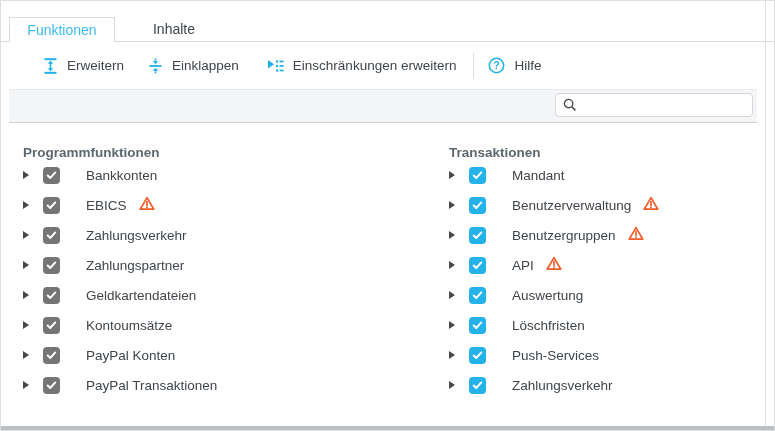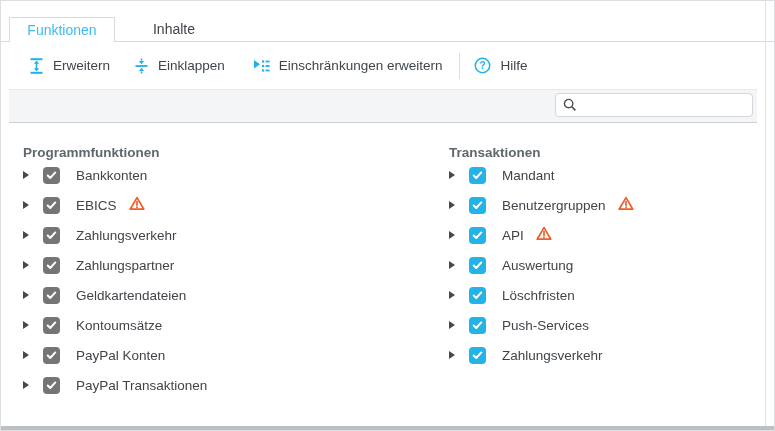--- a/index.html
+++ b/index.html
@@ -20,21 +20,21 @@
     display:flex; align-items:center; justify-content:center;
     font-size:14px; cursor:pointer; user-select:none;margin-top:16px;
   }
   .tab.active {
     margin-left:8px; width:104px;
     border:1px solid #d8dadc; border-bottom:none; margin-bottom:-1px;
     background:#fff; color:#3bbcf0;
   }
   .tab.inactive { width:118px; color:#3f454a; }
   
-  .toolbar { height:47px; display:flex; align-items:center; padding-left:28px; }
+  .toolbar { height:47px; display:flex; align-items:center; padding-left:42px; }
   .tb-btn { display:flex; align-items:center; gap:9px; cursor:pointer; white-space:nowrap; }
   .tb-btn svg { display:block; }
   .m1 { margin-left:24px; } .m2 { margin-left:28px;justify-content:space-between; }
   .tb-sep { width:1px; height:26px; background:#dcdedf; margin:0 14px 0 17px; }
   
   .searchband {
     margin:0 17px 0 8px; height:32px; background:#f4f5f7;
     border-top:1px solid #e7e9eb; border-bottom:1px solid #cfd1d4;
     position:relative;
   }
@@ -56,21 +56,21 @@
   .tree-item { height:30px; display:flex; align-items:center; }
   .expander {
     width:0; height:0; flex:0 0 auto;
     border-top:4.5px solid transparent; border-bottom:4.5px solid transparent;
     border-left:6px solid #46494c; margin-right:14px; cursor:pointer;
   }
   .checkbox {
     width:17px; height:17px; border-radius:4px; flex:0 0 auto;
     display:flex; align-items:center; justify-content:center; cursor:pointer;
   }
-  .item-label { margin-left:16px; }
+  .item-label { margin-left:26px; }
   .warning { margin-left:12px; flex:0 0 auto; }
   
   .right-divider { position:absolute; top:0; right:8px; bottom:3px; width:1px; background:#dfe1e3; }
   .bottom-strip { position:absolute; left:0; right:0; bottom:0; height:4px; background:#bdc0c2; }
 </style>
 </head>
 <body>
 
 <div class="page">
 
@@ -256,20 +256,36 @@
     <span class="expander"></span>
     <span class="checkbox" style="background: rgb(36, 179, 232);">
       <svg width="11" height="9" viewBox="0 0 12 10">
         <path d="M1.8 5 L4.6 7.8 L10.2 1.6" fill="none" stroke="#fff" stroke-width="2.2" stroke-linecap="round" stroke-linejoin="round"></path>
       </svg>
     </span>
     <span class="item-label">Mandant</span>
 
   </div>
 
+  <div class="tree-item">
+    <span class="expander"></span>
+    <span class="checkbox" style="background: rgb(36, 179, 232);">
+      <svg width="11" height="9" viewBox="0 0 12 10">
+        <path d="M1.8 5 L4.6 7.8 L10.2 1.6" fill="none" stroke="#fff" stroke-width="2.2" stroke-linecap="round" stroke-linejoin="round"></path>
+      </svg>
+    </span>
+    <span class="item-label">Benutzerverwaltung</span>
+    <span class="warning">
+      <svg width="16" height="15" viewBox="0 0 16 15">
+        <path d="M8 1.6 L14.8 13.2 L1.2 13.2 Z" fill="none" stroke="#f25c29" stroke-width="1.7" stroke-linejoin="round"></path>
+        <line x1="8" y1="5.6" x2="8" y2="9.2" stroke="#f25c29" stroke-width="1.7" stroke-linecap="round"></line>
+        <circle cx="8" cy="11.3" r="0.95" fill="#f25c29"></circle>
+      </svg>
+    </span>
+  </div>
 
   <div class="tree-item">
     <span class="expander"></span>
     <span class="checkbox" style="background: rgb(36, 179, 232);">
       <svg width="11" height="9" viewBox="0 0 12 10">
         <path d="M1.8 5 L4.6 7.8 L10.2 1.6" fill="none" stroke="#fff" stroke-width="2.2" stroke-linecap="round" stroke-linejoin="round"></path>
       </svg>
     </span>
     <span class="item-label">Benutzergruppen</span>
     <span class="warning">

